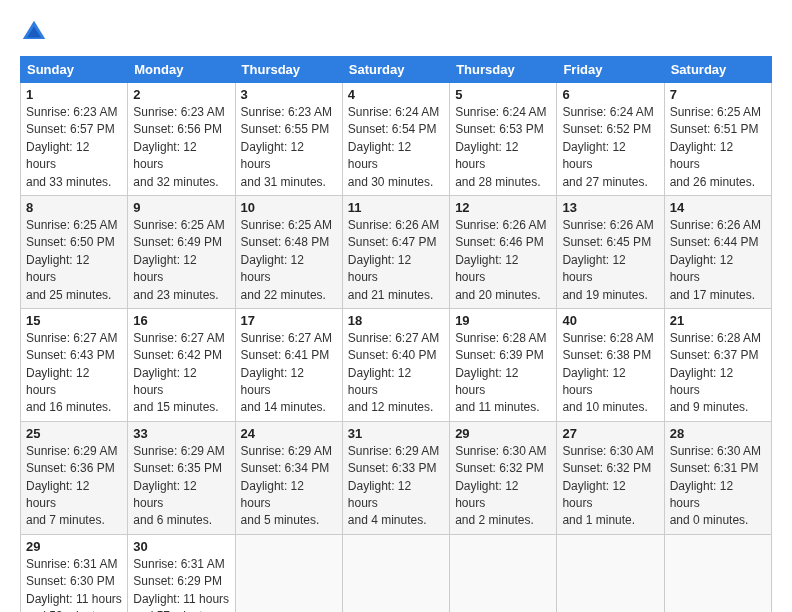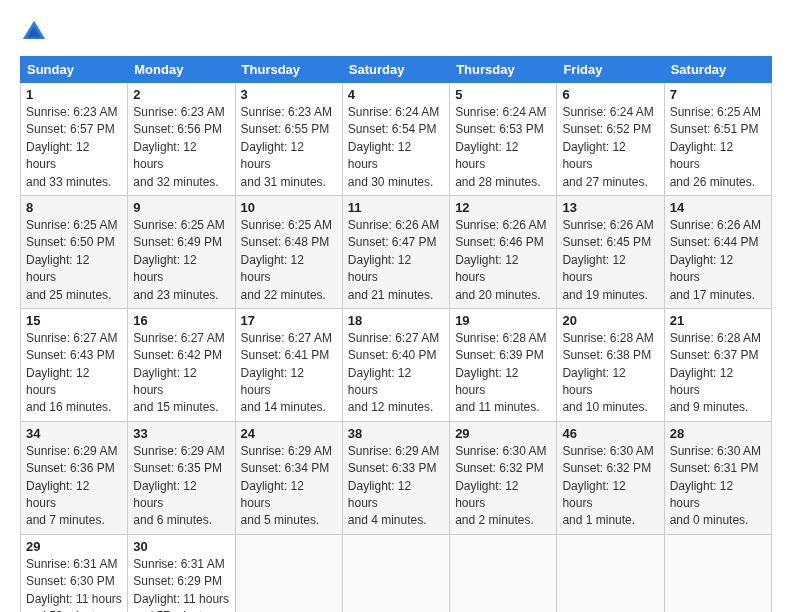--- a/index.html
+++ b/index.html
@@ -263,72 +263,72 @@
 and 12 minutes.</div>
           </td>
           <td>
             <span class="day-num">19</span>
             <div class="day-info" style="white-space: pre-line;">Sunrise: 6:28 AM
 Sunset: 6:39 PM
 Daylight: 12 hours
 and 11 minutes.</div>
           </td>
           <td>
-            <span class="day-num">20</span>
+            <span class="day-num">40</span>
             <div class="day-info" style="white-space: pre-line;">Sunrise: 6:28 AM
 Sunset: 6:38 PM
 Daylight: 12 hours
 and 10 minutes.</div>
           </td>
           <td>
             <span class="day-num">21</span>
             <div class="day-info" style="white-space: pre-line;">Sunrise: 6:28 AM
 Sunset: 6:37 PM
 Daylight: 12 hours
 and 9 minutes.</div>
           </td>
         </tr>
         <tr>
           <td>
-            <span class="day-num">34</span>
+            <span class="day-num">25</span>
             <div class="day-info" style="white-space: pre-line;">Sunrise: 6:29 AM
 Sunset: 6:36 PM
 Daylight: 12 hours
 and 7 minutes.</div>
           </td>
           <td>
             <span class="day-num">33</span>
             <div class="day-info" style="white-space: pre-line;">Sunrise: 6:29 AM
 Sunset: 6:35 PM
 Daylight: 12 hours
 and 6 minutes.</div>
           </td>
           <td>
             <span class="day-num">24</span>
             <div class="day-info" style="white-space: pre-line;">Sunrise: 6:29 AM
 Sunset: 6:34 PM
 Daylight: 12 hours
 and 5 minutes.</div>
           </td>
           <td>
-            <span class="day-num">38</span>
+            <span class="day-num">31</span>
             <div class="day-info" style="white-space: pre-line;">Sunrise: 6:29 AM
 Sunset: 6:33 PM
 Daylight: 12 hours
 and 4 minutes.</div>
           </td>
           <td>
             <span class="day-num">29</span>
             <div class="day-info" style="white-space: pre-line;">Sunrise: 6:30 AM
 Sunset: 6:32 PM
 Daylight: 12 hours
 and 2 minutes.</div>
           </td>
           <td>
-            <span class="day-num">46</span>
+            <span class="day-num">27</span>
             <div class="day-info" style="white-space: pre-line;">Sunrise: 6:30 AM
 Sunset: 6:32 PM
 Daylight: 12 hours
 and 1 minute.</div>
           </td>
           <td>
             <span class="day-num">28</span>
             <div class="day-info" style="white-space: pre-line;">Sunrise: 6:30 AM
 Sunset: 6:31 PM
 Daylight: 12 hours

